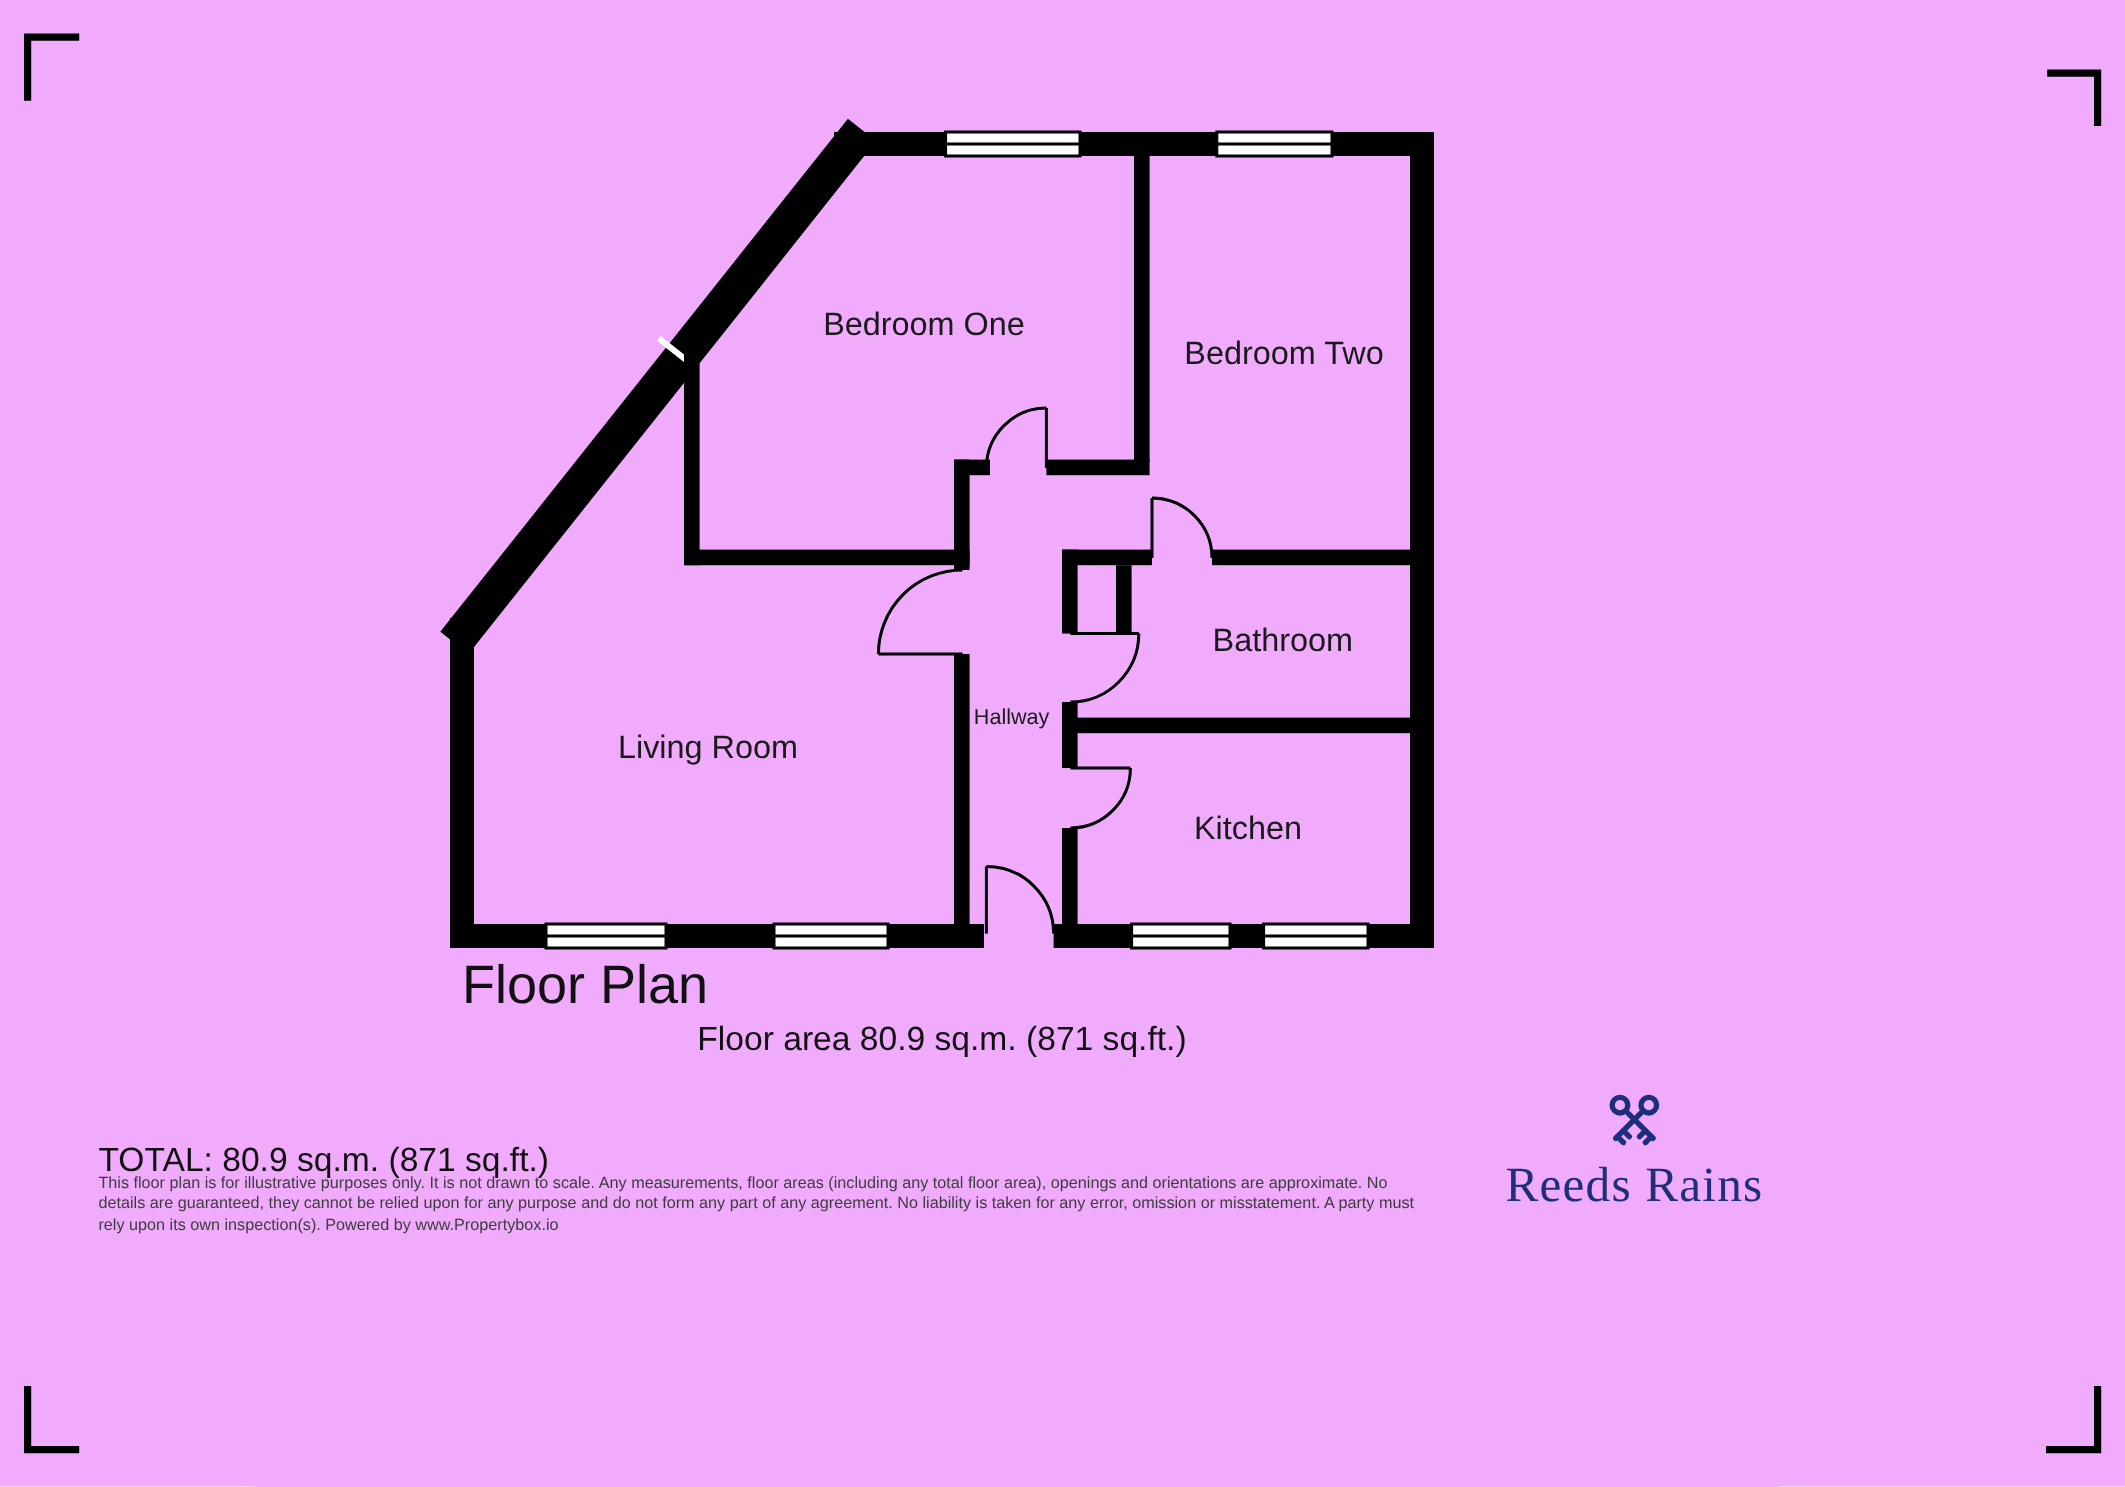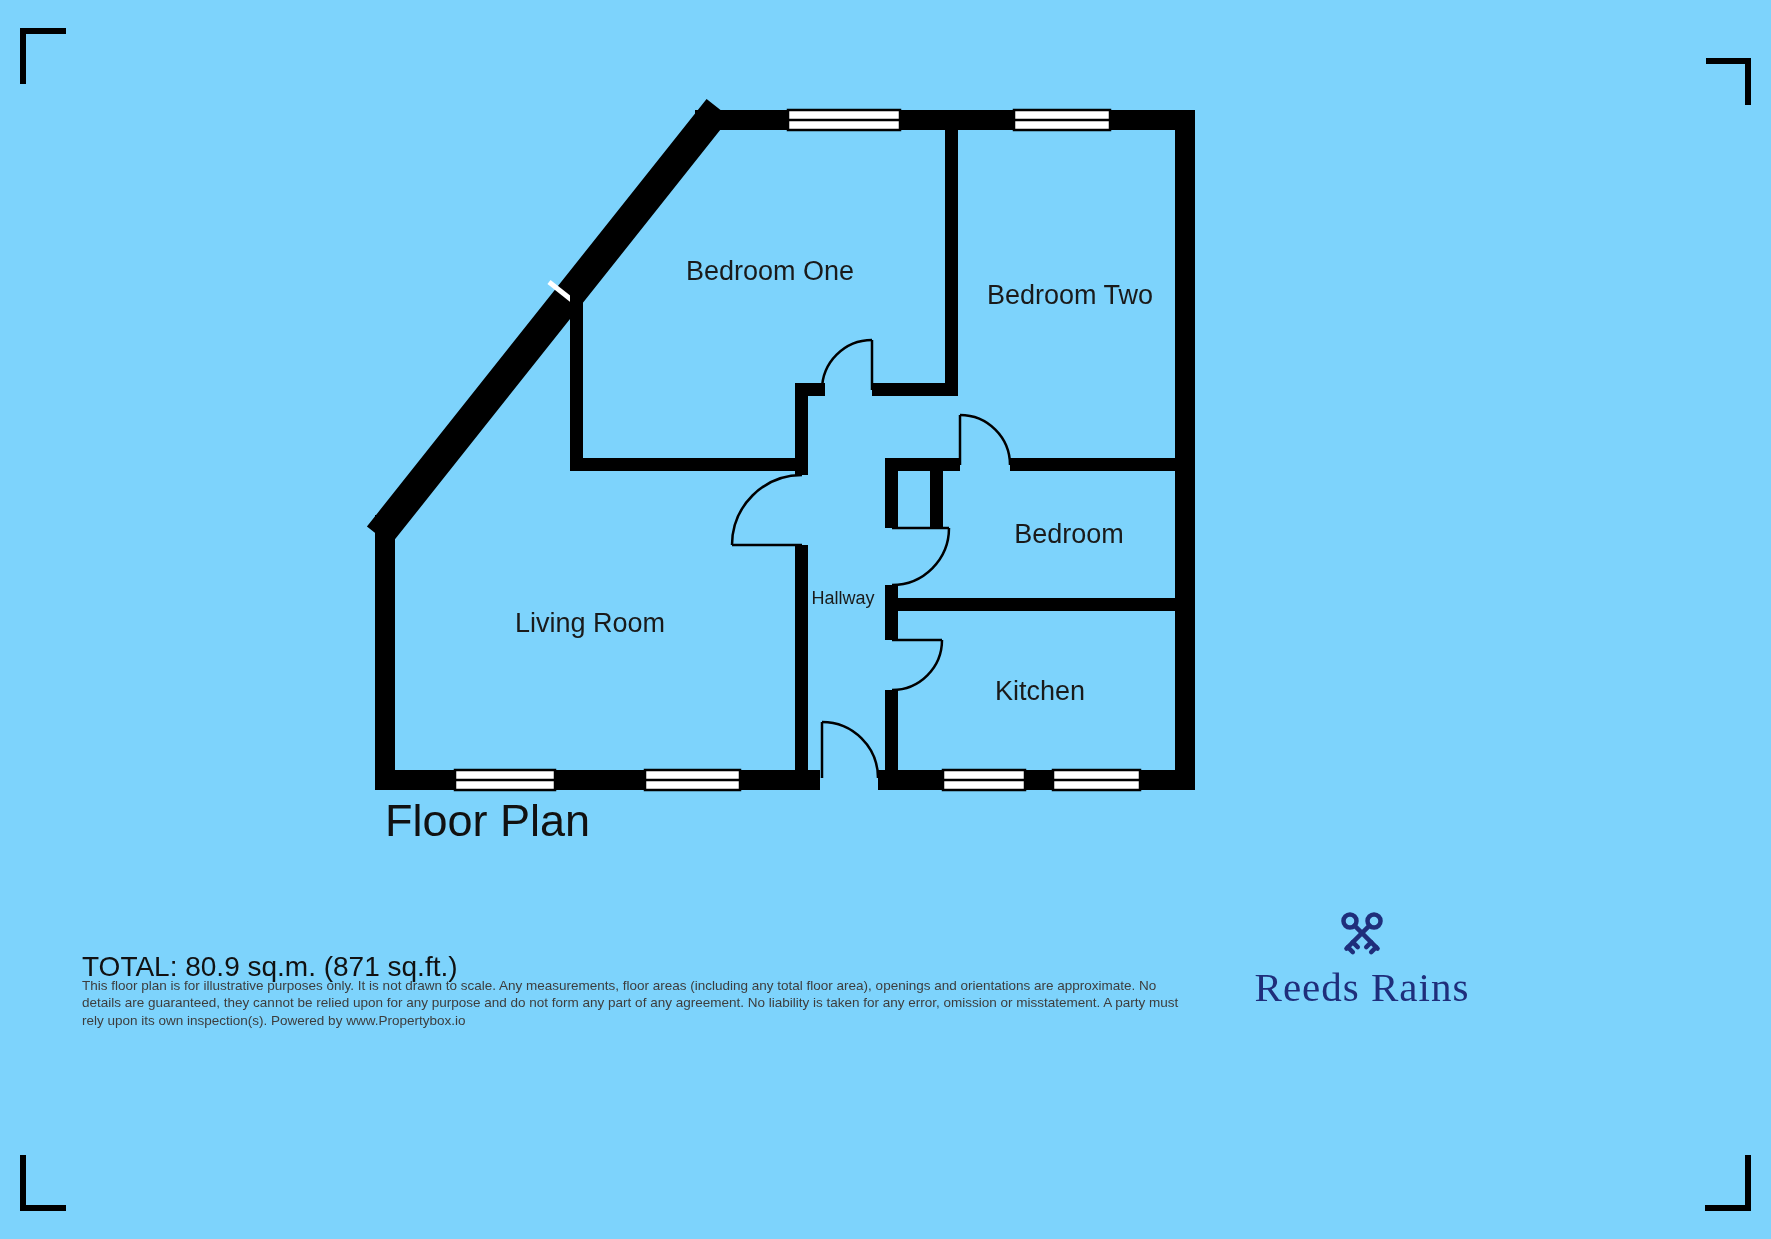--- a/index.html
+++ b/index.html
@@ -1,20 +1,20 @@
 <!DOCTYPE html>
 <html><head>
 <meta charset="utf-8">
 <style>
   html,body { margin:0; padding:0; background:#ffffff; }
   .page {
     position:relative;
     width:1771px;
     height:1239px;
-    background:#7dd3fc;
+    background:#f0abfc;
     font-family:"Liberation Sans", sans-serif;
     overflow:hidden;
   }
   svg.overlay {
     position:absolute;
     left:0; top:0;
     width:1771px; height:1239px;
   }
   .room-label {
     position:absolute;
@@ -176,26 +176,27 @@
 
       <g>
         <line x1="822" y1="778" x2="822" y2="722"></line>
         <path d="M878,778 A56,56 0 0 0 822,722"></path>
       </g>
     </g>
   </svg>
 
   <div class="room-label" style="left:770px; top:271px;">Bedroom One</div>
   <div class="room-label" style="left:1070px; top:295px;">Bedroom Two</div>
-  <div class="room-label" style="left:1069px; top:534px;">Bedroom</div>
+  <div class="room-label" style="left:1069px; top:534px;">Bathroom</div>
   <div class="room-label" style="left:1040px; top:691px;">Kitchen</div>
   <div class="room-label" style="left:590px; top:623px;">Living Room</div>
   <div class="room-label small" style="left:843px; top:598px;text-align:center;">Hallway</div>
 
   <div class="plan-title">Floor Plan</div>
+  <div class="plan-subtitle">Floor area 80.9 sq.m. (871 sq.ft.)</div>
 
   <div class="total-line">TOTAL: 80.9 sq.m. (871 sq.ft.)</div>
   <div class="disclaimer">This floor plan is for illustrative purposes only. It is not drawn to scale. Any measurements, floor areas (including any total floor area), openings and orientations are approximate. No details are guaranteed, they cannot be relied upon for any purpose and do not form any part of any agreement. No liability is taken for any error, omission or misstatement. A party must rely upon its own inspection(s). Powered by www.Propertybox.io</div>
 
   <div class="brand">
     <svg class="brand-icon" width="80" height="56" viewBox="-40 -28 80 56">
       <g stroke="#1f2e7b" stroke-width="4.5" fill="none" stroke-linecap="round">
         <g transform="rotate(45)">
           <circle cx="0" cy="-17" r="6.5"></circle>
           <line x1="0" y1="-10.5" x2="0" y2="22"></line>

